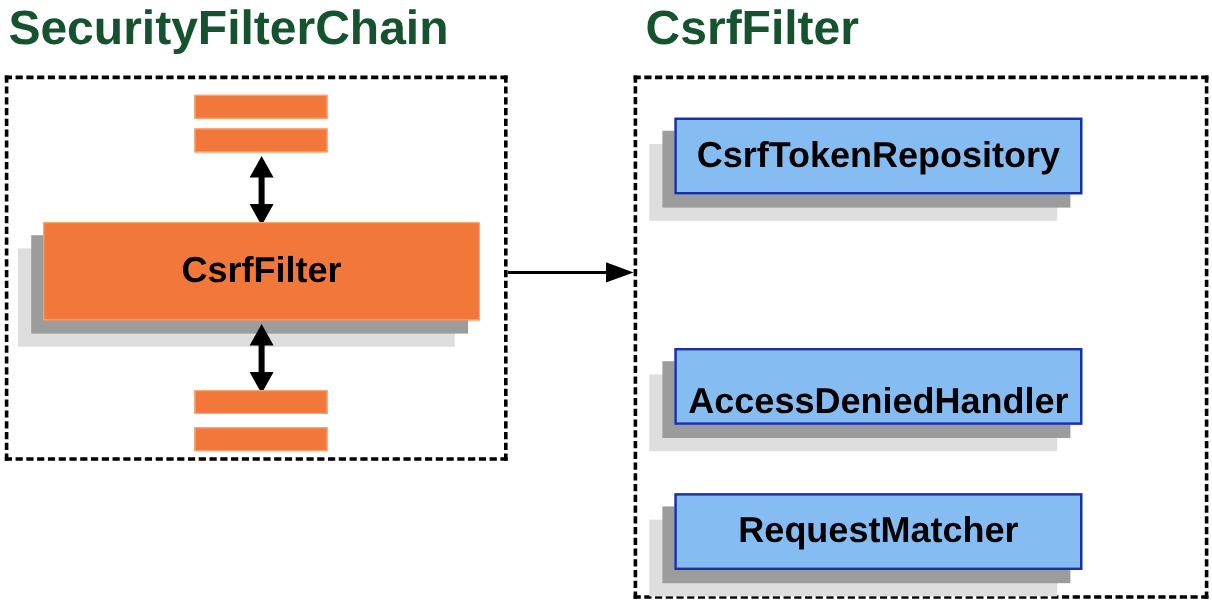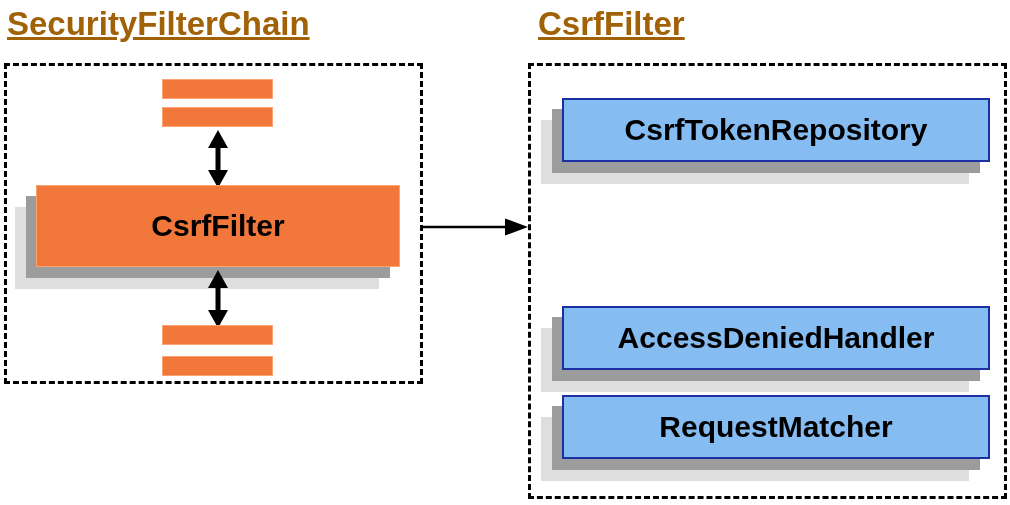--- a/index.html
+++ b/index.html
@@ -17,26 +17,25 @@
   .page {
     position: relative;
     width: 1010px;
     height: 505px;
     background: var(--bg);
     font-family: "Liberation Sans", "DejaVu Sans", sans-serif;
     overflow: hidden;
   }
   .title {
     position: absolute;
-    font-size: 33px;
+    font-size: 40px;
     font-weight: bold;
-    color: #a16207;
+    color: #14532d;
     line-height: 36px;
     white-space: nowrap;
-    text-decoration: underline;
   }
   .title-left { left: 7px; top: 6px; }
   .title-right { left: 538px; top: 6px; }
 
   .panel {
     position: absolute;
     border: 3px dashed #000;
     background: transparent;
   }
   .panel-left  { left: 4px;  top: 63px; width: 419px; height: 321px; }
@@ -78,33 +77,33 @@
 
   .varrow { position: absolute; left: 194px; }
   .varrow-top { top: 64px; }
   .varrow-bottom { top: 204px; }
 
   .harrow { position: absolute; left: 423px; top: 216px; }
 
   .blue-box {
     position: absolute;
     left: 31px;
-    width: 428px;
+    width: 340px;
     height: 64px;
     background: var(--blue-fill);
     border: 2px solid var(--blue-border);
     box-shadow: -10px 11px 0 var(--shadow-mid), -21px 22px 0 var(--shadow-light);
     display: flex;
     align-items: center;
     justify-content: center;
   }
   .bb0 { top: 32px; }
   .bb1 { top: 130px; }
-  .bb2 { top: 240px; }
-  .bb3 { top: 329px; align-items: center; }
+  .bb2 { top: 224px; align-items: flex-end; }
+  .bb3 { top: 345px; align-items: center; }
 </style>
 </head>
 <body>
 
 <div class="page">
 
   <div class="title title-left">SecurityFilterChain</div>
   <div class="title title-right">CsrfFilter</div>
 
   <div class="panel panel-left">

